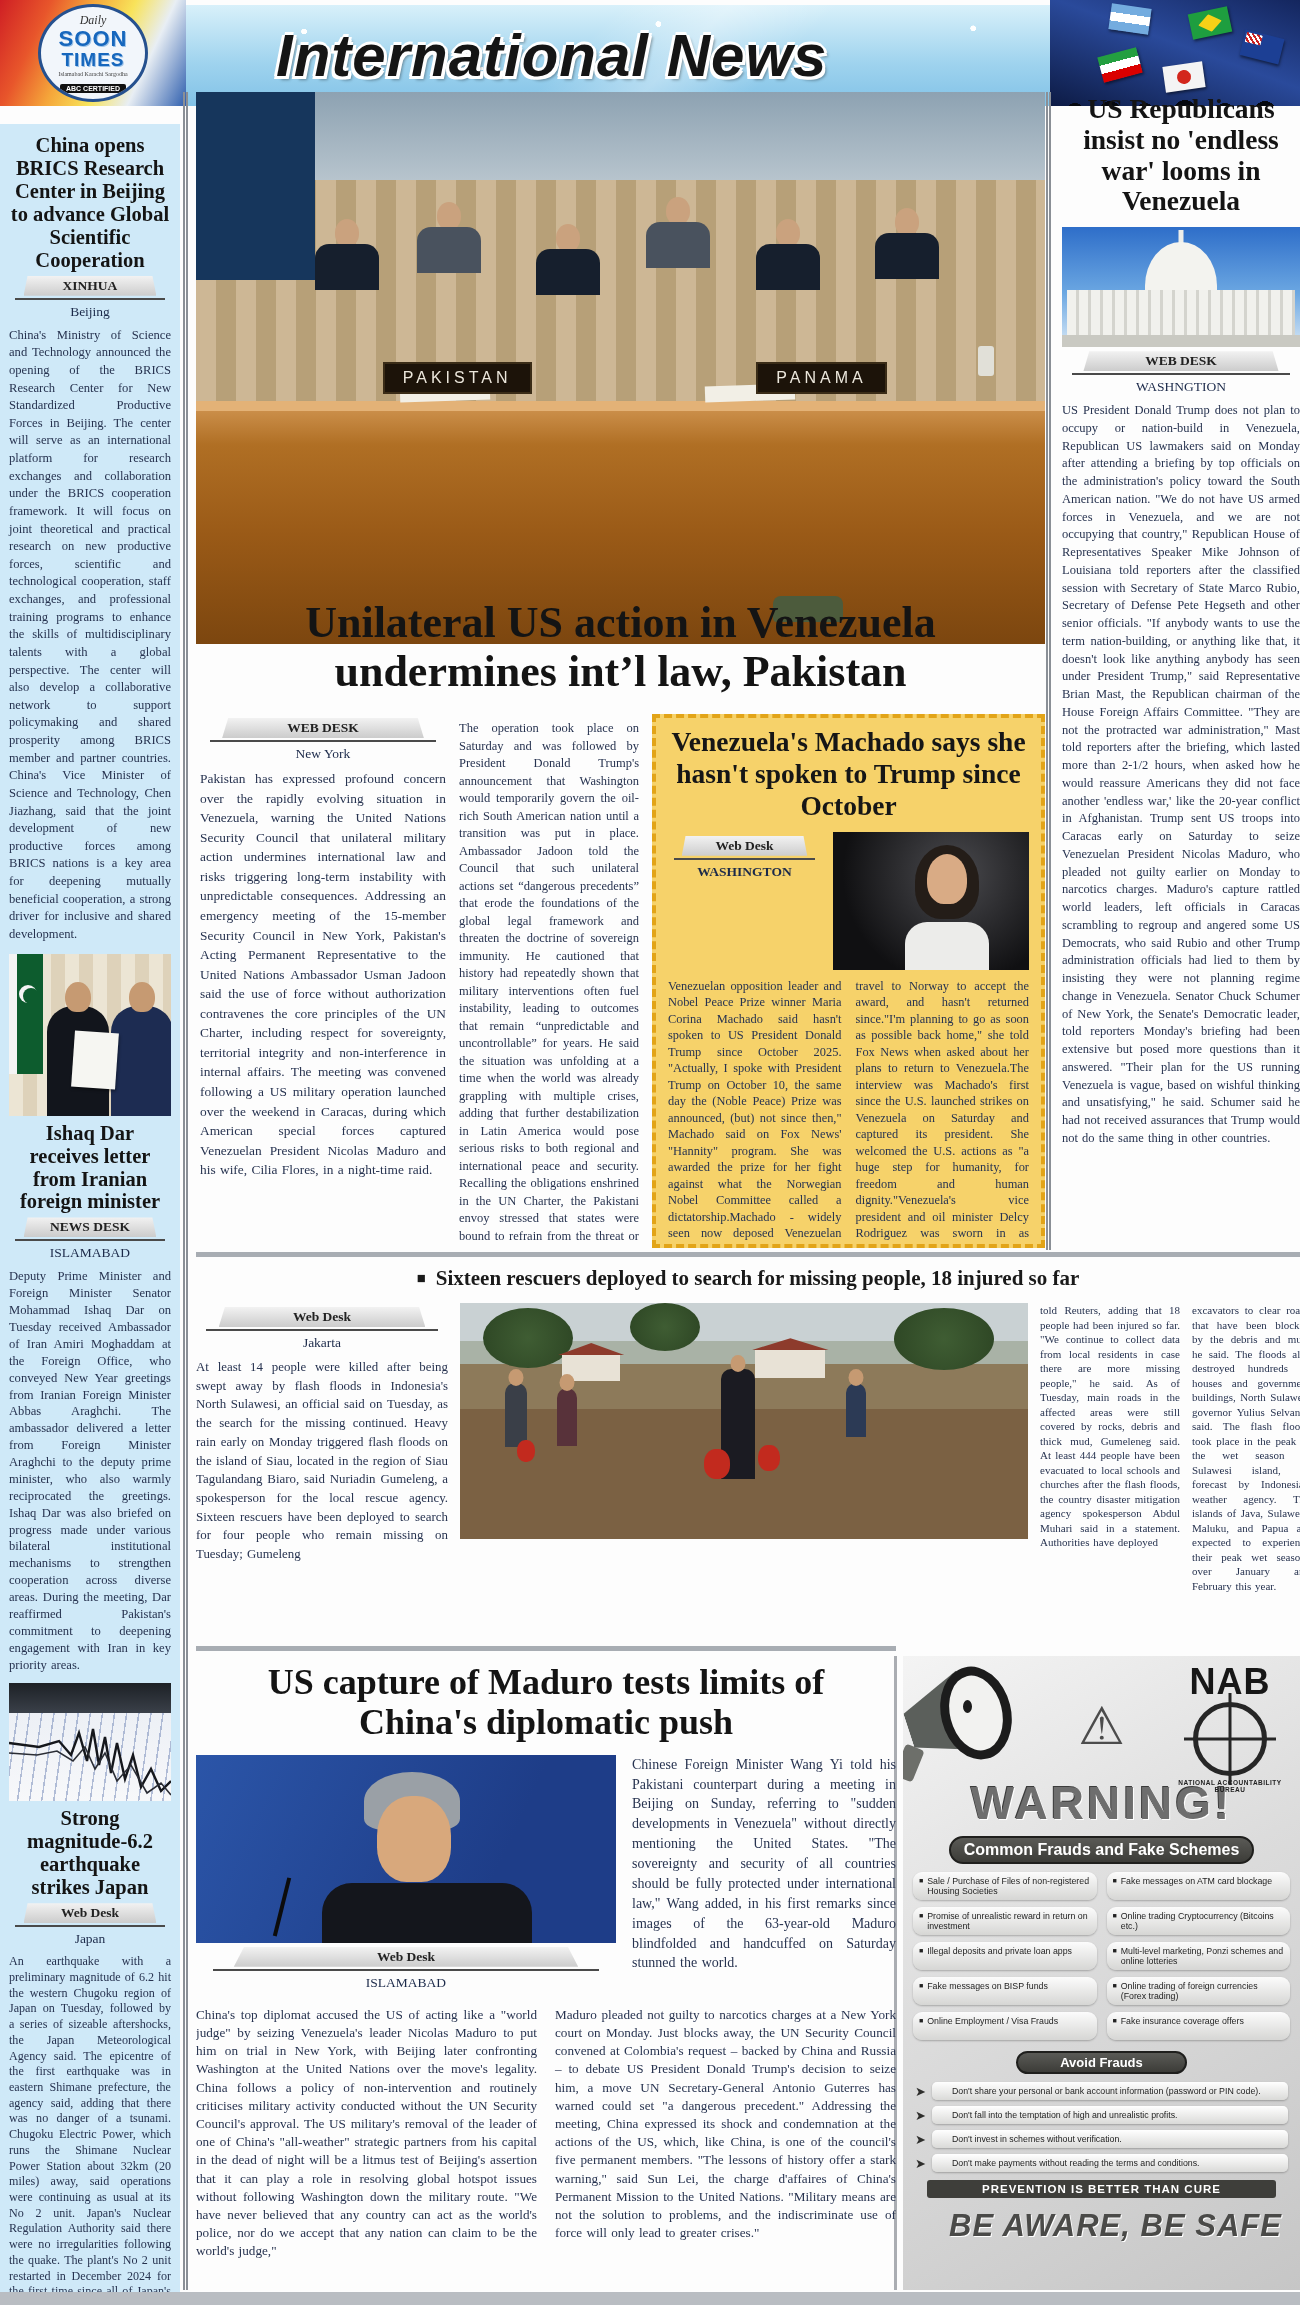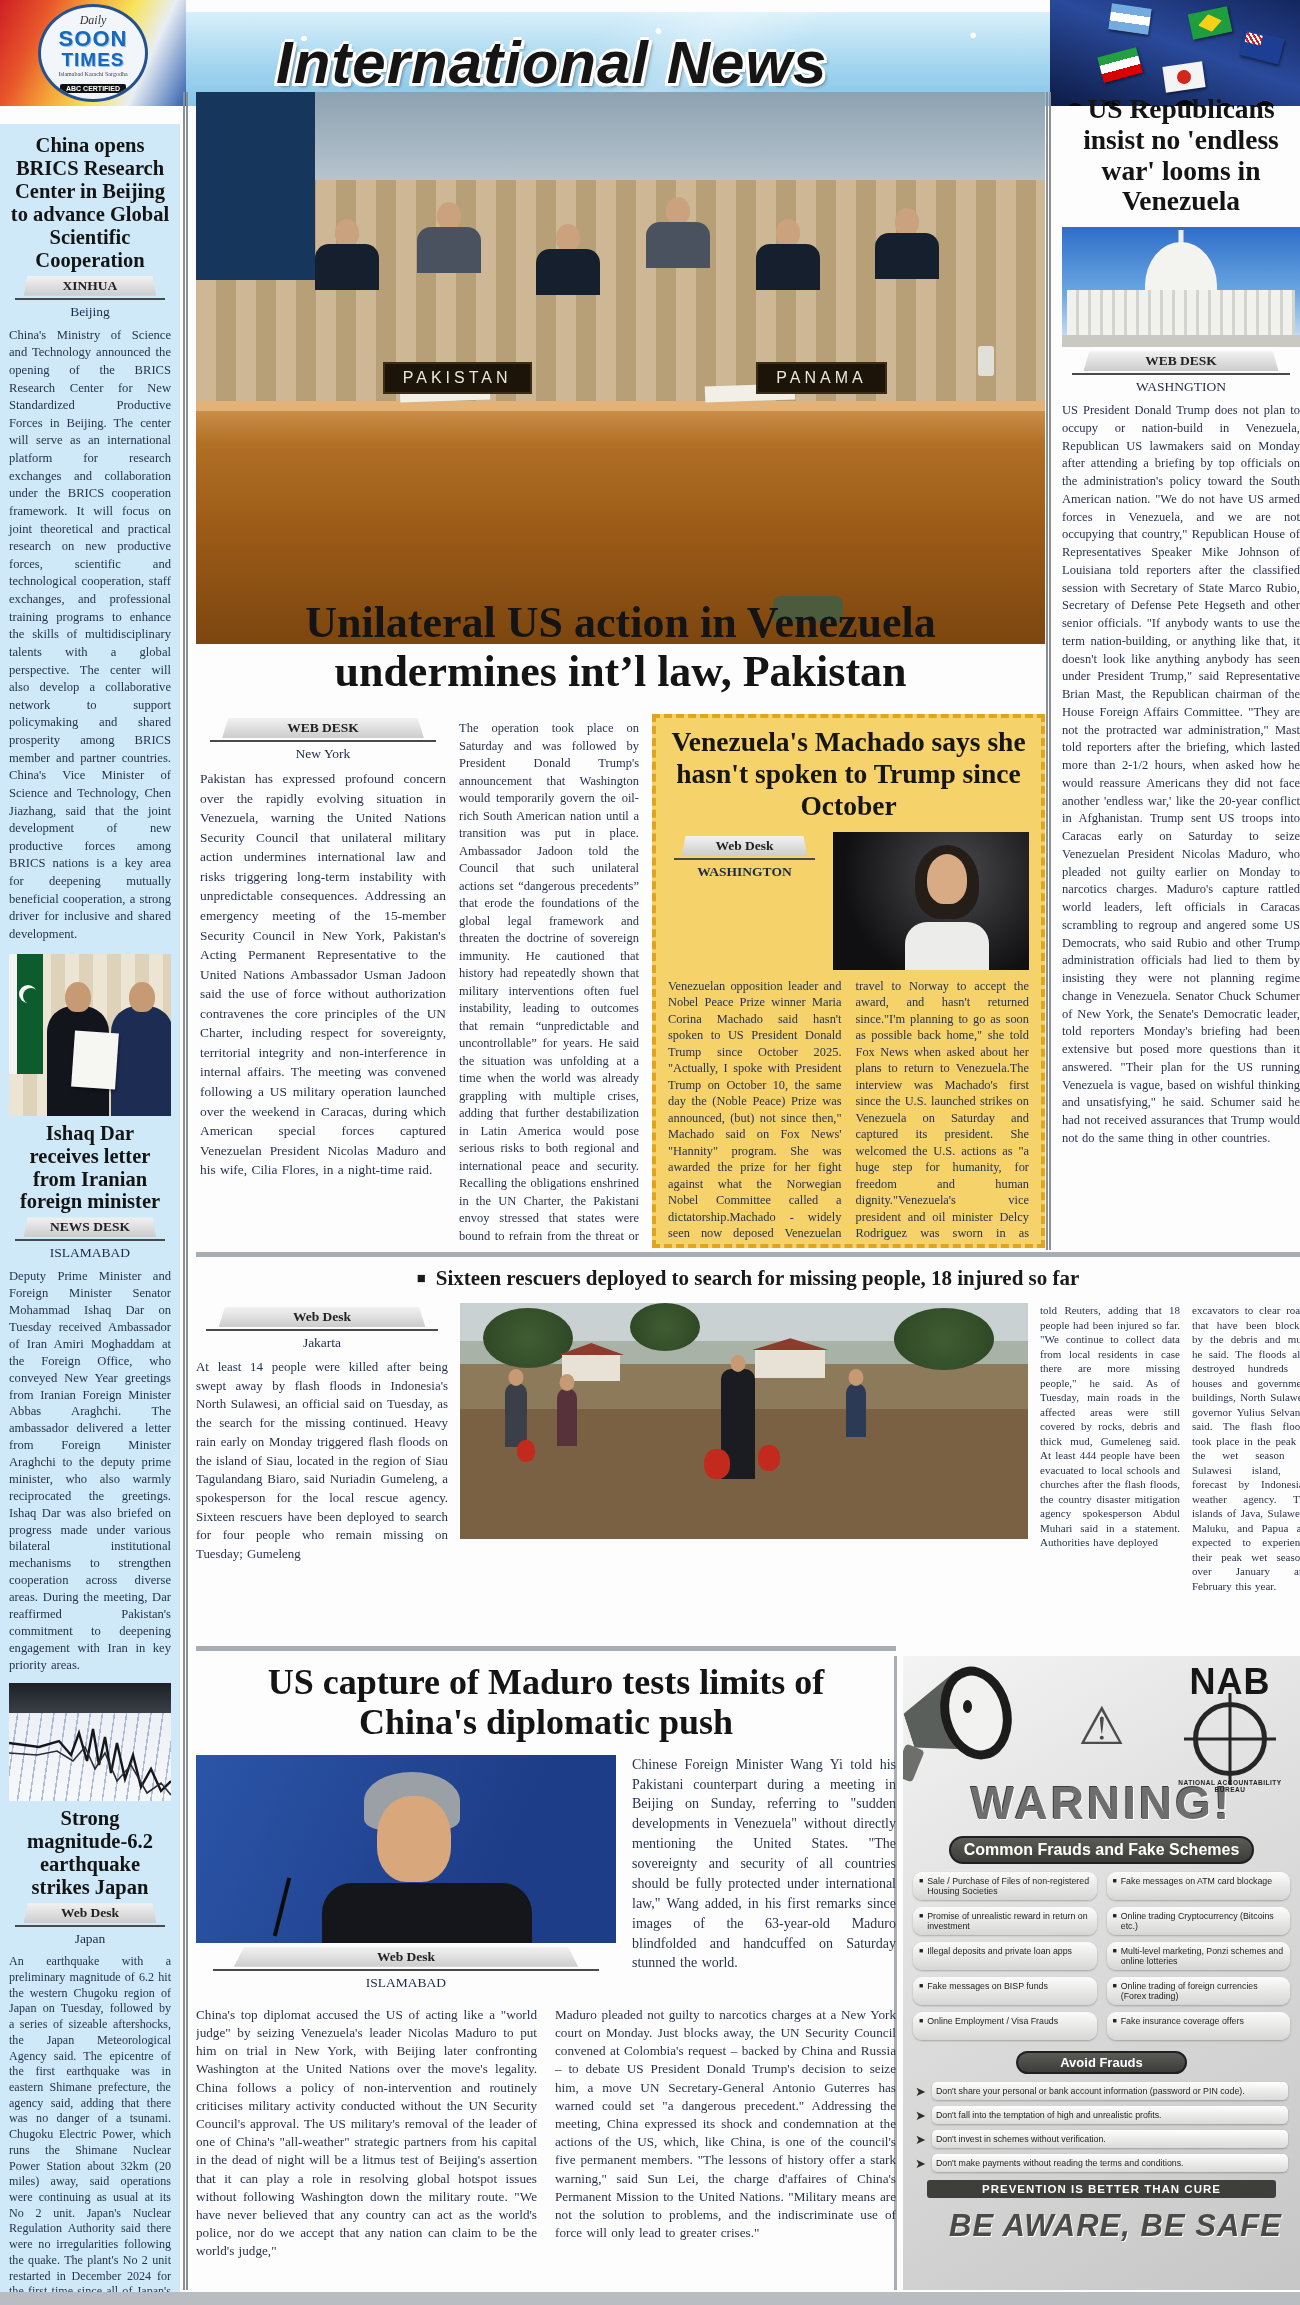--- a/index.html
+++ b/index.html
@@ -12,21 +12,21 @@
   .mh-globe{position:absolute;left:38px;top:4px;width:104px;height:92px;background:#f2f6fb;
     border:3px solid #26518f;border-radius:50%;text-align:center;overflow:hidden;}
   .mh-daily{font-style:italic;font-size:12px;color:#333;margin-top:6px;}
   .mh-soon{font-family:"Liberation Sans",sans-serif;font-weight:900;font-size:22px;color:#1767bd;
     letter-spacing:1px;line-height:1;text-shadow:1px 1px 0 #9cc2e8;}
   .mh-times{font-family:"Liberation Sans",sans-serif;font-weight:900;font-size:19px;color:#1767bd;
     line-height:1.1;letter-spacing:1px;text-shadow:1px 1px 0 #9cc2e8;}
   .mh-cities{font-size:6px;color:#444;}
   .mh-cert{display:inline-block;background:#111;color:#fff;font-family:"Liberation Sans",sans-serif;
     font-size:7px;font-weight:bold;padding:1px 6px;border-radius:2px;}
-  .mh-center{position:absolute;left:186px;top:12px;width:984px;height:106px;
+  .mh-center{position:absolute;left:186px;top:5px;width:984px;height:106px;
     background:linear-gradient(180deg,#d8f0fa 0%,#9fd3ee 55%,#7ec0e6 100%);}
   .mh-diamonds{position:absolute;inset:0;
     background:
       radial-gradient(circle 3px at 12% 25%,#ffffff 90%,transparent),
       radial-gradient(circle 2px at 30% 60%,#ffffff 90%,transparent),
       radial-gradient(circle 3px at 48% 18%,#ffffff 90%,transparent),
       radial-gradient(circle 2px at 64% 45%,#ffffff 90%,transparent),
       radial-gradient(circle 3px at 80% 22%,#ffffff 90%,transparent),
       radial-gradient(circle 2px at 90% 65%,#ffffff 90%,transparent),
       linear-gradient(135deg,transparent 40%,rgba(255,255,255,.35) 50%,transparent 60%);}
@@ -201,21 +201,21 @@
   .fraud-col{flex:1;}
   .fraud-item{background:linear-gradient(180deg,#fcfcfc,#d6d6d4);border-radius:9px;
     padding:4px 5px 4px 6px;font-size:8.8px;color:#1d1d1d;margin-bottom:7px;min-height:20px;
     display:flex;gap:4px;align-items:flex-start;box-shadow:0 1px 2px rgba(0,0,0,.25);}
   .fraud-bullet{font-size:7px;color:#222;margin-top:1px;}
   .avoid-pill{background:linear-gradient(180deg,#5a5a56,#3c3c38);color:#fff;border:2px solid #1f1f1d;
     border-radius:14px;text-align:center;font-weight:bold;font-size:13px;padding:2px 0;width:42%;margin:4px auto 8px;}
   .avoid-item{display:flex;align-items:center;gap:6px;margin:0 12px 6px;}
   .avoid-arrow{color:#2e2e2c;font-size:13px;line-height:1;}
   .avoid-bar{flex:1;background:linear-gradient(180deg,#ffffff,#dadad8);border-radius:5px;
-    font-size:8.8px;color:#1d1d1d;padding:4px 4px;box-shadow:0 1px 2px rgba(0,0,0,.25);}
+    font-size:8.8px;color:#1d1d1d;padding:4px 20px;box-shadow:0 1px 2px rgba(0,0,0,.25);}
   .nab-prev{background:#3e3e3a;color:#fff;text-align:center;font-weight:bold;font-size:11.5px;
     width:88%;margin:8px auto 0;padding:3px 0;border-radius:3px;letter-spacing:1px;}
   .nab-slogan{text-align:center;font-weight:900;font-style:italic;font-size:31px;color:#4a4a48;
     letter-spacing:1px;margin-top:10px;text-shadow:1px 1px 0 #fff;padding-left:28px;}
   .foot{position:absolute;left:0;bottom:0;width:100%;height:13px;background:#b9bdc2;}
 </style>
 </head>
 <body>
 
 <div class="page">

